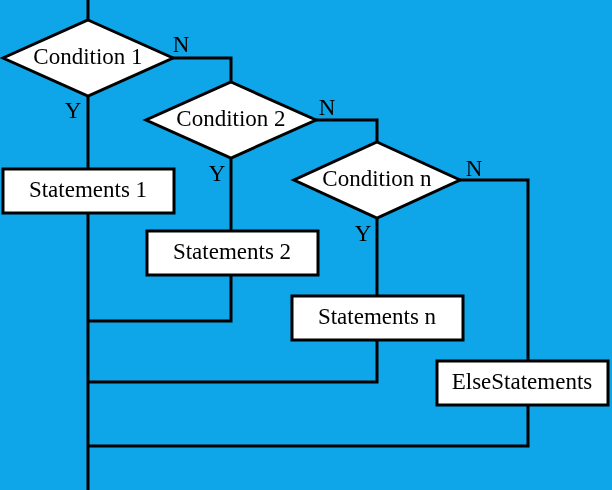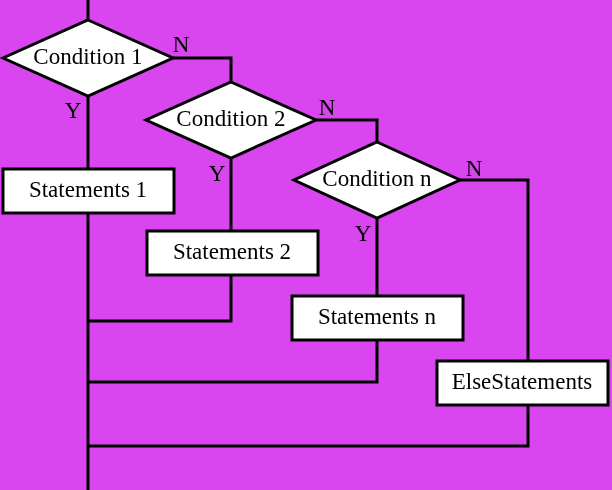--- a/index.html
+++ b/index.html
@@ -8,21 +8,21 @@
     padding: 0;
     background: #ffffff;
   }
   body {
     font-family: "Liberation Serif", "DejaVu Serif", serif;
   }
   #flowchart-root {
     position: relative;
     width: 612px;
     height: 490px;
-    background: #d946ef;
+    background: #0ea5e9;
     overflow: hidden;
     text-align: right;
   }
   #flowchart-svg {
     display: block;
     width: 612px;
     height: 490px;
   }
   .edge {
     stroke: #000000;

